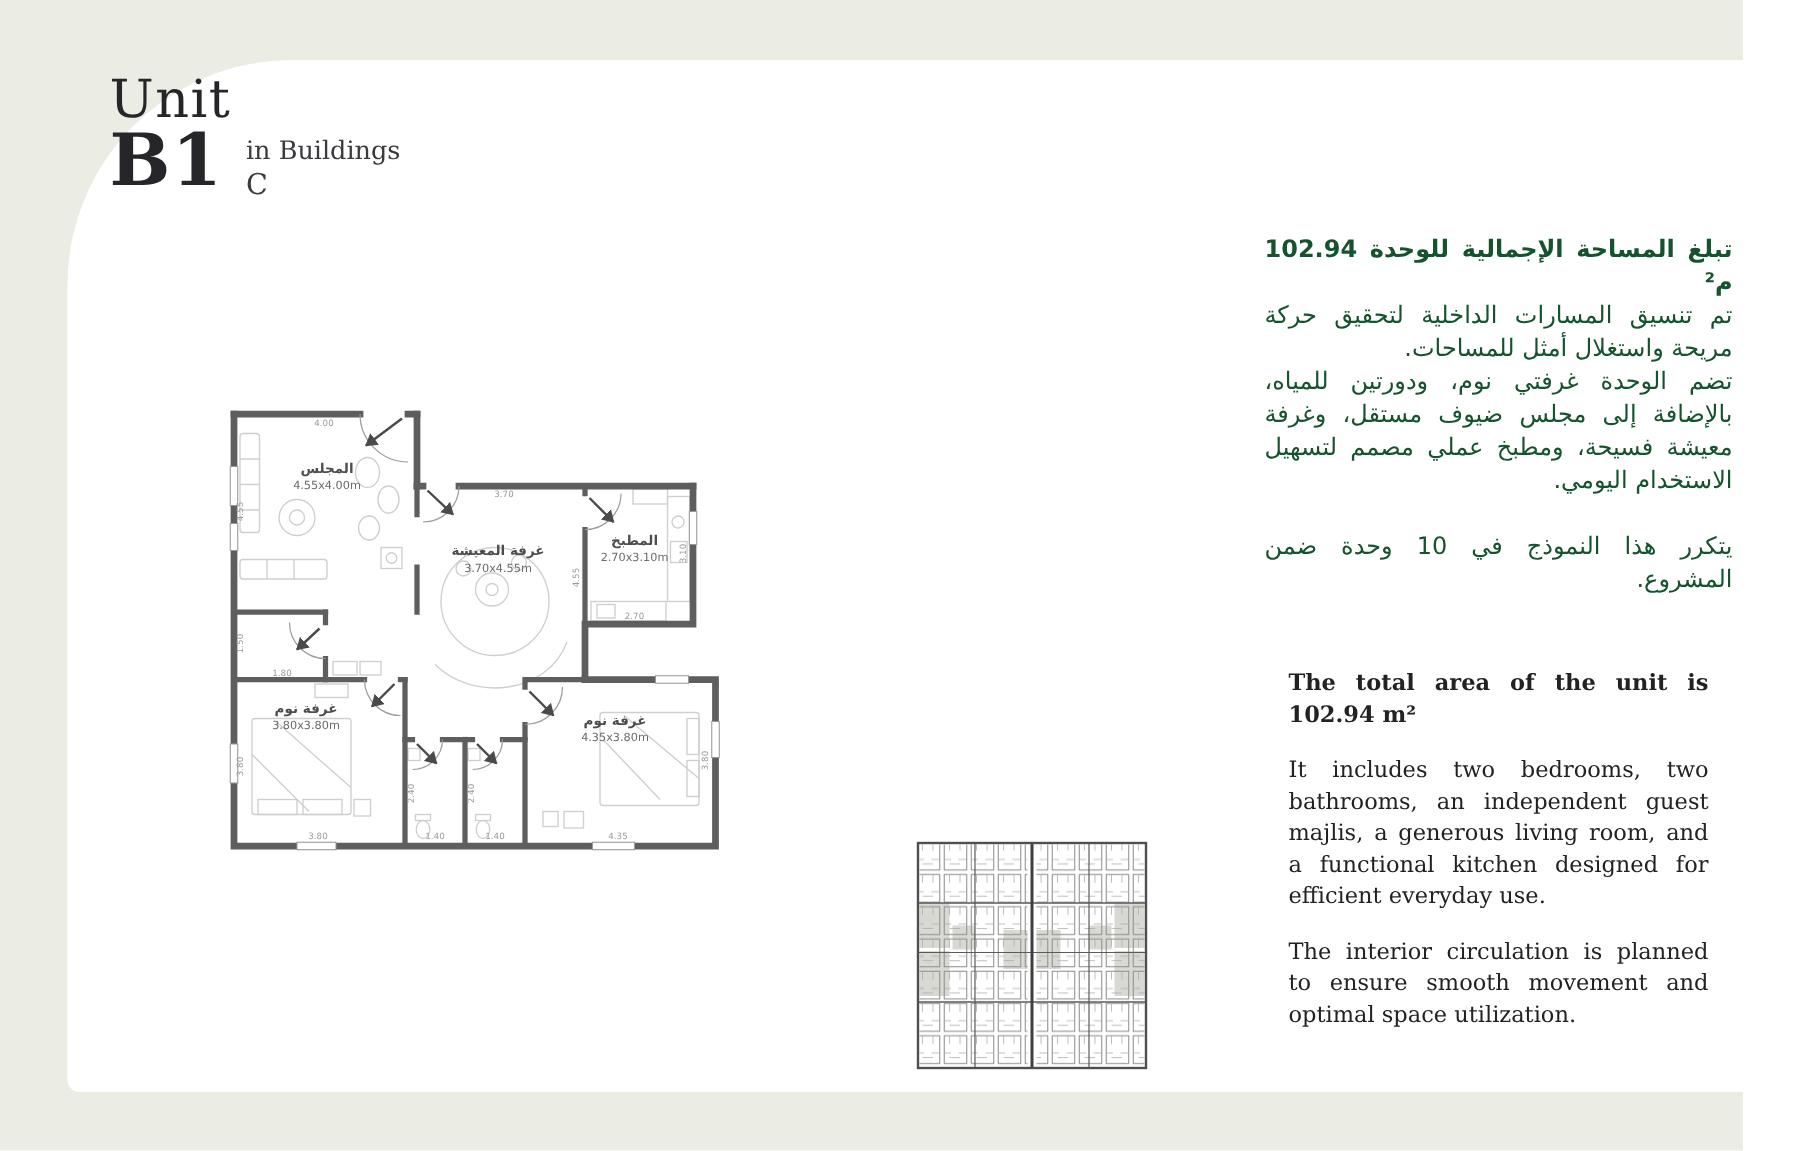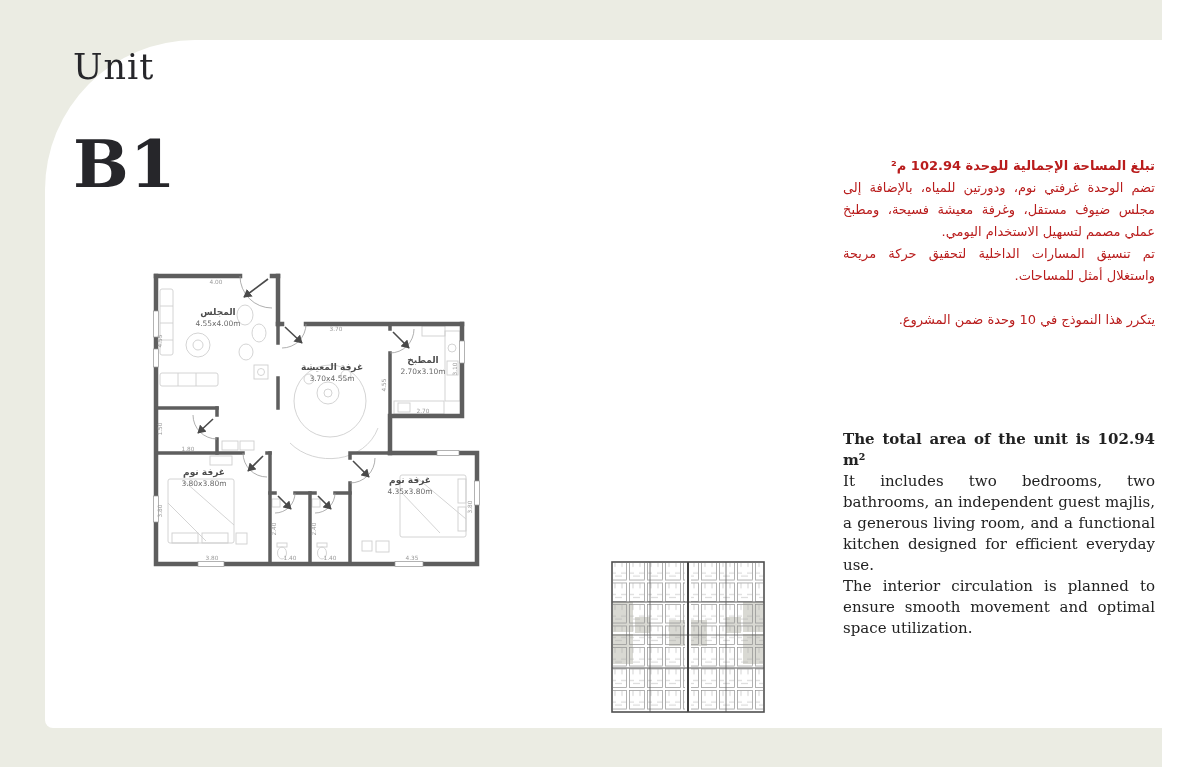--- a/index.html
+++ b/index.html
@@ -19,70 +19,74 @@
   
   .title-block{
     position:absolute;left:73px;top:48px;
     color:#26262a;
   }
   .title-unit{
     font-size:35px;letter-spacing:1px;line-height:1.1;
   }
   .title-row{display:flex;align-items:flex-start;margin-top:-4px;}
   .title-code{
-    font-size:66px;font-weight:700;line-height:1.0;letter-spacing:1px;margin-top:48px;
+    font-size:48px;font-weight:700;line-height:1.0;letter-spacing:1px;
   }
   .title-loc{margin-left:15px;padding-top:9px;color:#3a3a3e;}
   .title-loc .loc1{font-size:17px;line-height:1.1;}
   .title-loc .loc2{font-size:19px;margin-top:3px;line-height:1.1;}
   
   .arabic-block{
     position:absolute;left:843px;top:155px;width:312px;
     direction:rtl;
     font-family:"DejaVu Sans", sans-serif;
-    font-size:13px;line-height:22px;color:#b91c1c;
+    font-size:16px;line-height:22px;color:#14532d;
     text-align:justify;
   }
   .arabic-block p{margin:0;}
   .arabic-block .ar-head{font-weight:700;}
   .arabic-block .spaced{margin-top:22px;}
   .english-block{
     position:absolute;left:843px;top:429px;width:312px;
     font-family:"DejaVu Serif", serif;
     font-size:15px;line-height:21px;color:#222222;
     text-align:justify;
   }
-  .english-block p{margin:0;}
+  .english-block p{margin:16px;}
   .english-block .en-head{font-weight:700;}
   .english-block .spaced{margin-top:21px;}
   
   .floor-plan{position:absolute;left:140px;top:253px;}
   .key-plan{position:absolute;left:610px;top:560px;}
   svg text{font-family:"DejaVu Sans", sans-serif;}
   .dim-label{font-size:5.8px;fill:#9a9a9a;}
   .room-name{font-size:9px;font-weight:700;fill:#4d4d4d;direction:rtl;}
   .room-dims{font-size:7.5px;fill:#6a6a6a;}
 </style>
 </head>
 <body>
 
 <div class="page">
   <div class="card"></div>
 
   <div class="title-block">
     <div class="title-unit">Unit</div>
     <div class="title-row">
       <div class="title-code">B1</div>
+      <div class="title-loc">
+        <div class="loc1">in Buildings</div>
+        <div class="loc2">C</div>
+      </div>
     </div>
   </div>
 
   <div class="arabic-block">
     <p class="ar-head">تبلغ المساحة الإجمالية للوحدة 102.94 م²</p>
+    <p>تم تنسيق المسارات الداخلية لتحقيق حركة مريحة واستغلال أمثل للمساحات.</p>
     <p>تضم الوحدة غرفتي نوم، ودورتين للمياه، بالإضافة إلى مجلس ضيوف مستقل، وغرفة معيشة فسيحة، ومطبخ عملي مصمم لتسهيل الاستخدام اليومي.</p>
-    <p>تم تنسيق المسارات الداخلية لتحقيق حركة مريحة واستغلال أمثل للمساحات.</p>
     <p class="spaced">يتكرر هذا النموذج في 10 وحدة ضمن المشروع.</p>
   </div>
 
   <div class="english-block">
     <p class="en-head">The total area of the unit is 102.94 m²</p>
     <p>It includes two bedrooms, two bathrooms, an independent guest majlis, a generous living room, and a functional kitchen designed for efficient everyday use.</p>
     <p>The interior circulation is planned to ensure smooth movement and optimal space utilization.</p>
   </div>
 
   <svg class="floor-plan" width="360" height="335" viewBox="0 0 360 335">

